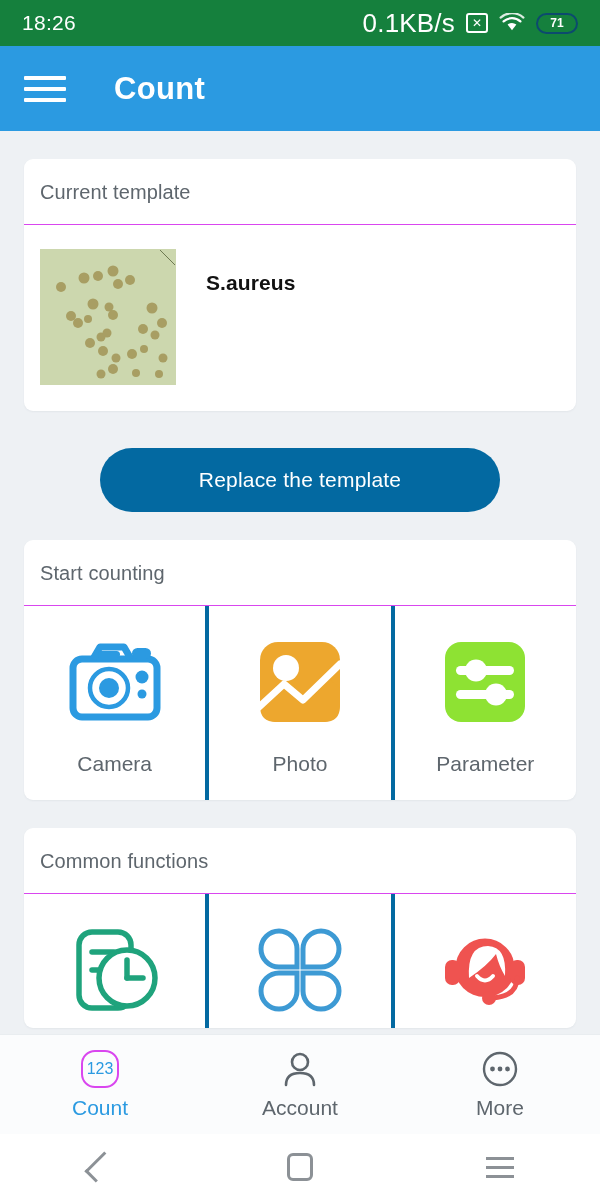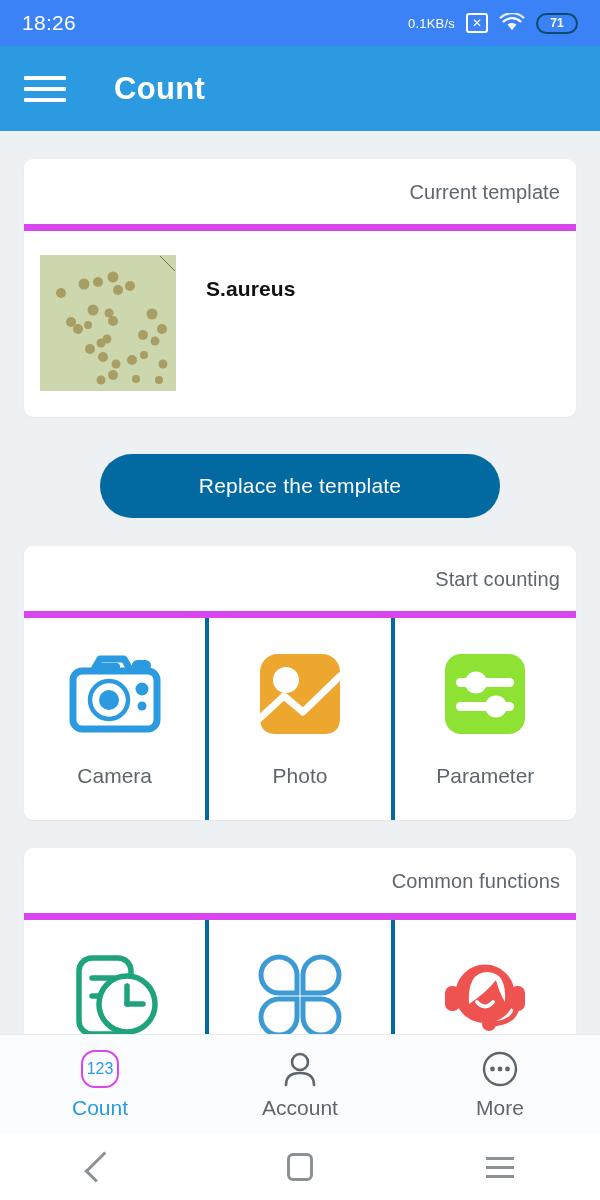--- a/index.html
+++ b/index.html
@@ -16,39 +16,39 @@
     position: relative;
     width: 600px;
     height: 1200px;
     background: #eef1f4;
     overflow: hidden;
   }
 
   
   .statusbar {
     height: 46px;
-    background: #3b82f6;
+    background: #15803d;
     display: flex;
     align-items: center;
     padding: 0 22px;
     color: #ffffff;
   }
   .status-time {
     font-size: 21px;
     letter-spacing: 0.3px;
     color: #ffffff;
   }
   .status-right {
     margin-left: auto;
     display: flex;
     align-items: center;
     gap: 11px;
   }
   .status-speed {
-    font-size: 13px;
+    font-size: 26px;
     color: #ffffff;
     letter-spacing: 0.2px;
   }
   .icon-xbox {
     width: 22px; height: 20px;
     border: 2px solid #ffffff;
     border-radius: 3px;
     display: flex;
     align-items: center;
     justify-content: center;
@@ -120,23 +120,22 @@
   .card {
     background: #ffffff;
     border-radius: 9px;
     overflow: hidden;
     box-shadow: 0 1px 2px rgba(80,100,120,0.07);
   }
   .card-header {
     padding: 22px 16px 20px 16px;
     font-size: 20px;
     color: #5e666d;
-    border-bottom: 7px solid #d946ef;
+    border-bottom: 1px solid #d946ef;
     letter-spacing: 0.1px;
-    text-align: right;
   }
 
   
   .mt-28 { margin-top: 28px; }
   .template-body {
     display: flex;
     align-items: flex-start;
     padding: 24px 16px 26px 16px;
     min-height: 152px;
   }
@@ -176,21 +175,21 @@
     font-family: "Liberation Sans", sans-serif;
     letter-spacing: 0.2px;
   }
 
   
   .grid3 {
     display: flex;
   }
   .grid-cell {
     flex: 1 1 0;
-    padding: 28px 0 32px 0;
+    padding: 28px 0 24px 0;
     display: flex;
     flex-direction: column;
     align-items: center;
     cursor: pointer;
   }
   .grid-cell + .grid-cell {
     border-left: 4px solid #0369a1;
   }
   .grid-icon {
     width: 96px;

